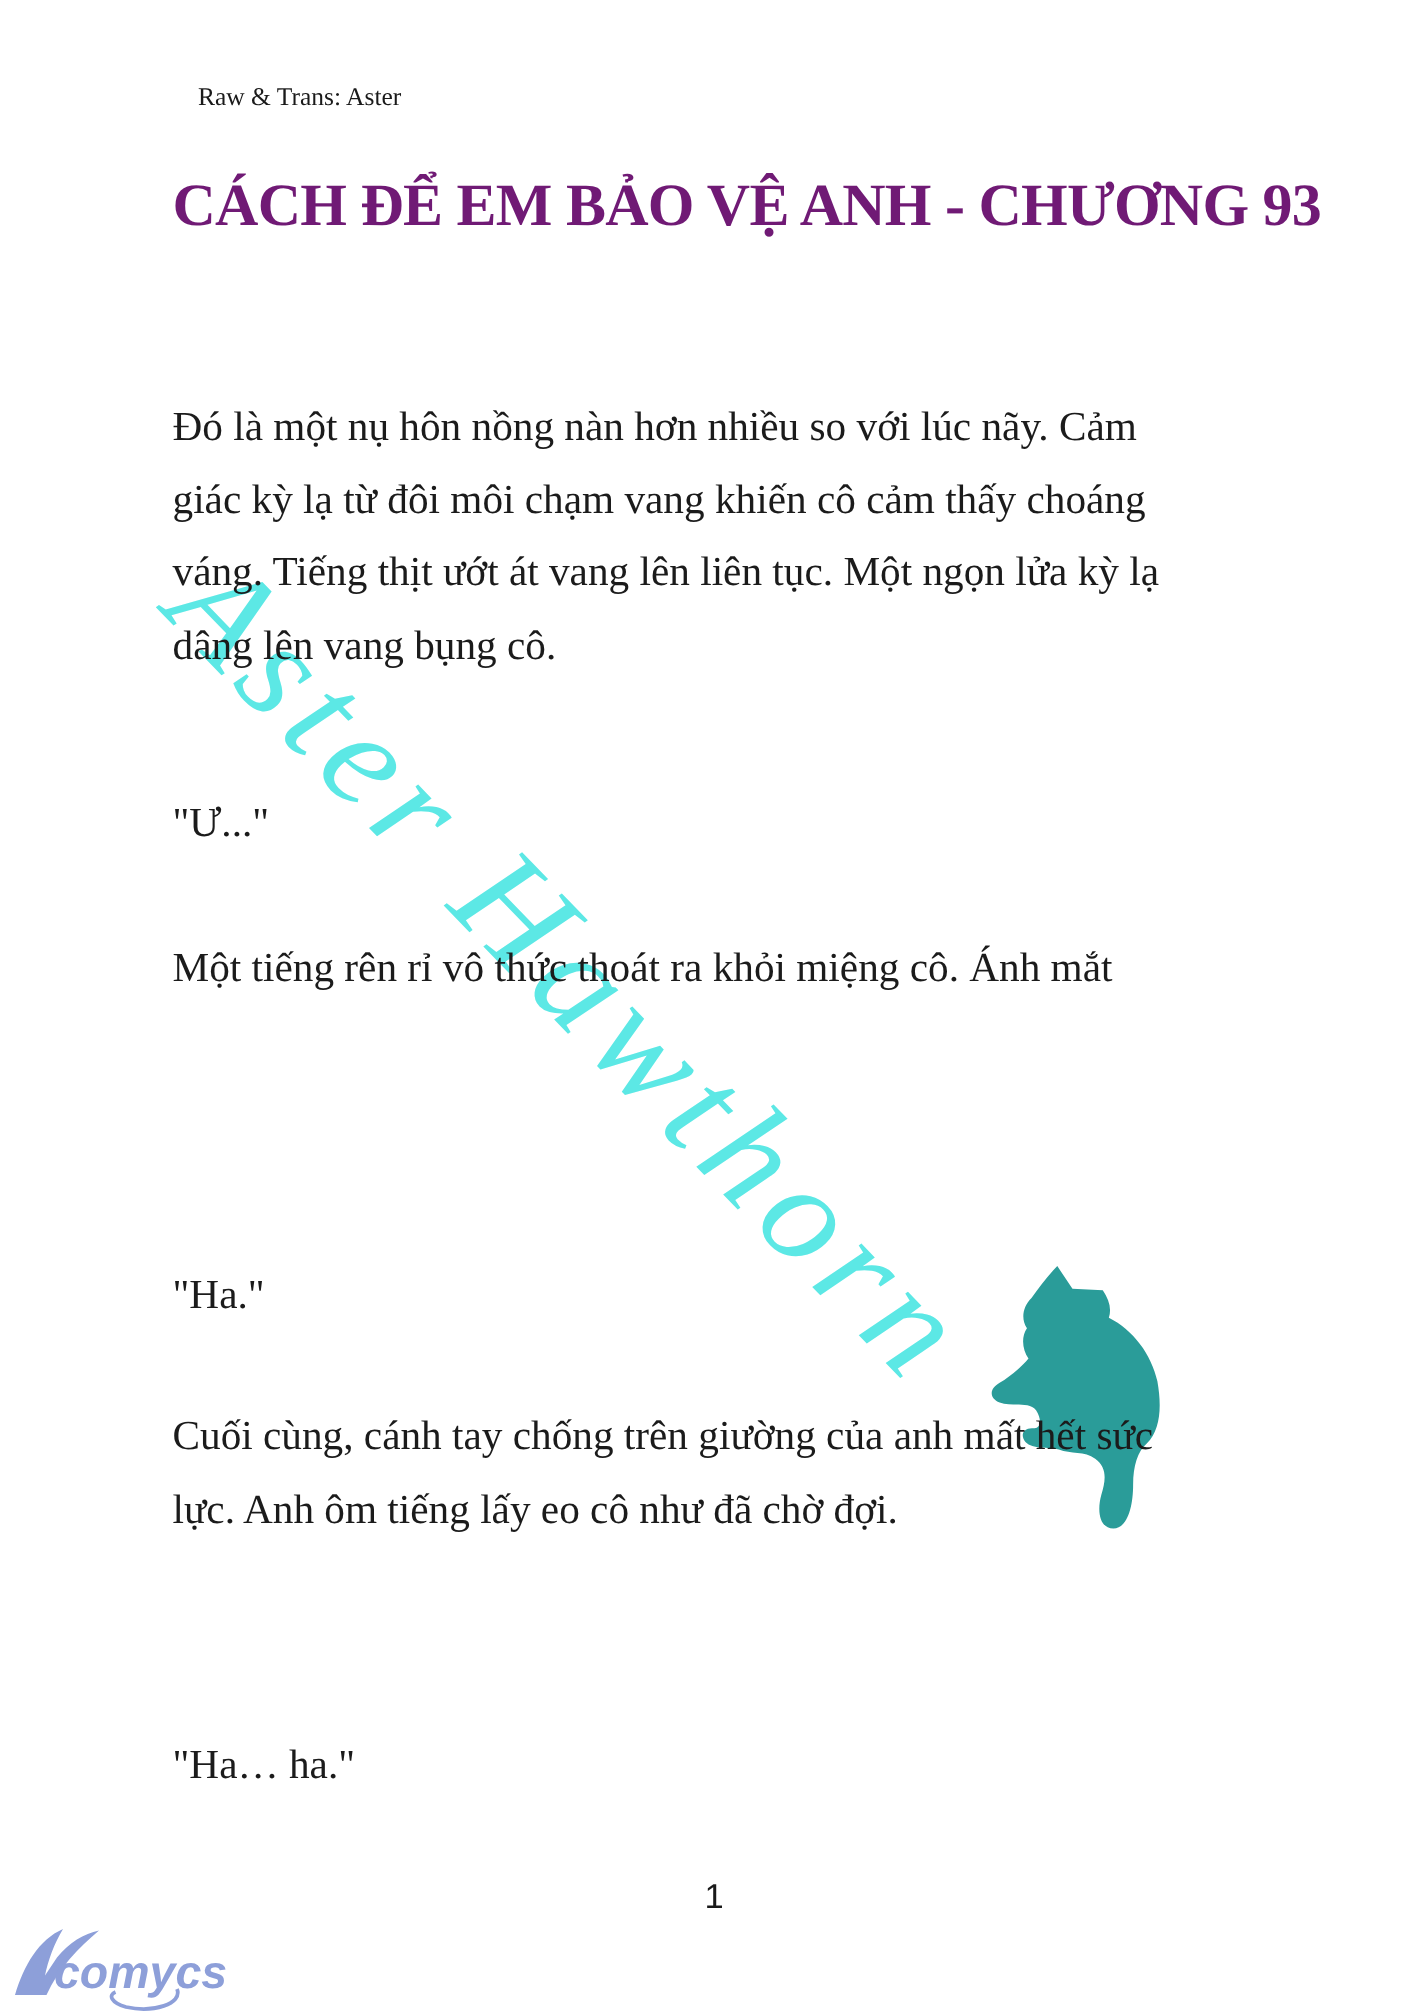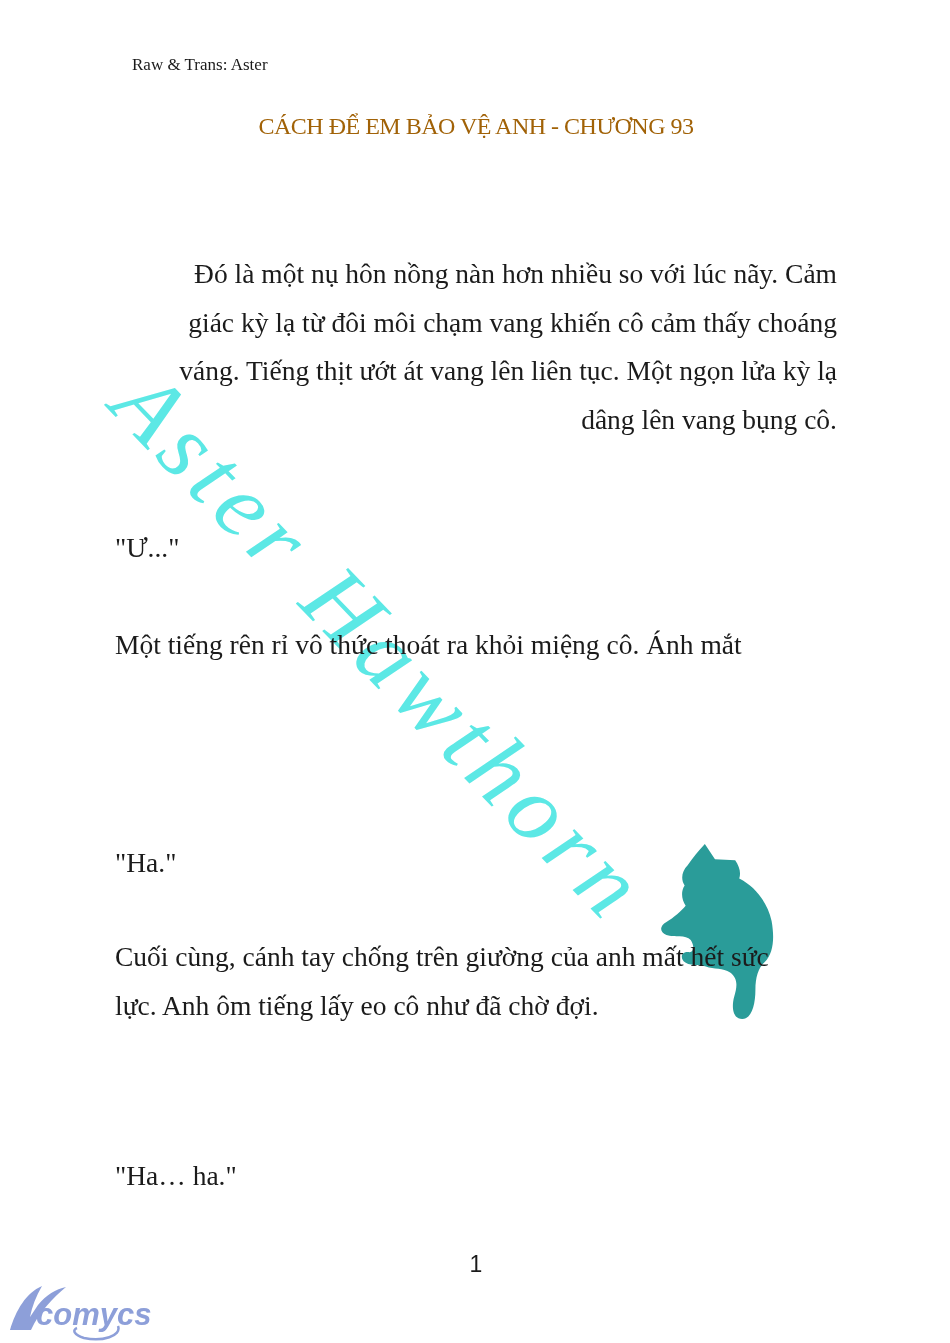--- a/index.html
+++ b/index.html
@@ -43,36 +43,36 @@
     font-family: Liberation Serif, serif;
     font-size: 17px;
     color: #1a1a1a;
   }
   .doc-title {
     position: absolute;
     left: 115px;
     width: 722px;
     top: 113px;
     text-align: center;
-    font-weight: normal;
-    font-size: 24px;
+    font-weight: bold;
+    font-size: 40px;
     letter-spacing: -0.5px;
     white-space: nowrap;
-    color: #a16207;
+    color: #701a75;
   }
   .para {
     position: absolute;
     left: 115px;
     width: 722px;
     font-size: 27.5px;
     line-height: 48.5px;
     color: #1b1b1b;
   }
   .para .line { white-space: nowrap; }
-  .p1 { top: 250px; text-align: right; }
+  .p1 { top: 260px; }
   .p2 { top: 524px; }
   .p3 { top: 621px; }
   .p4 { top: 839px; }
   .p5 { top: 933px; }
   .p6 { top: 1152px; }
   .page-number {
     position: absolute;
     left: 115px;
     width: 722px;
     top: 1251px;

